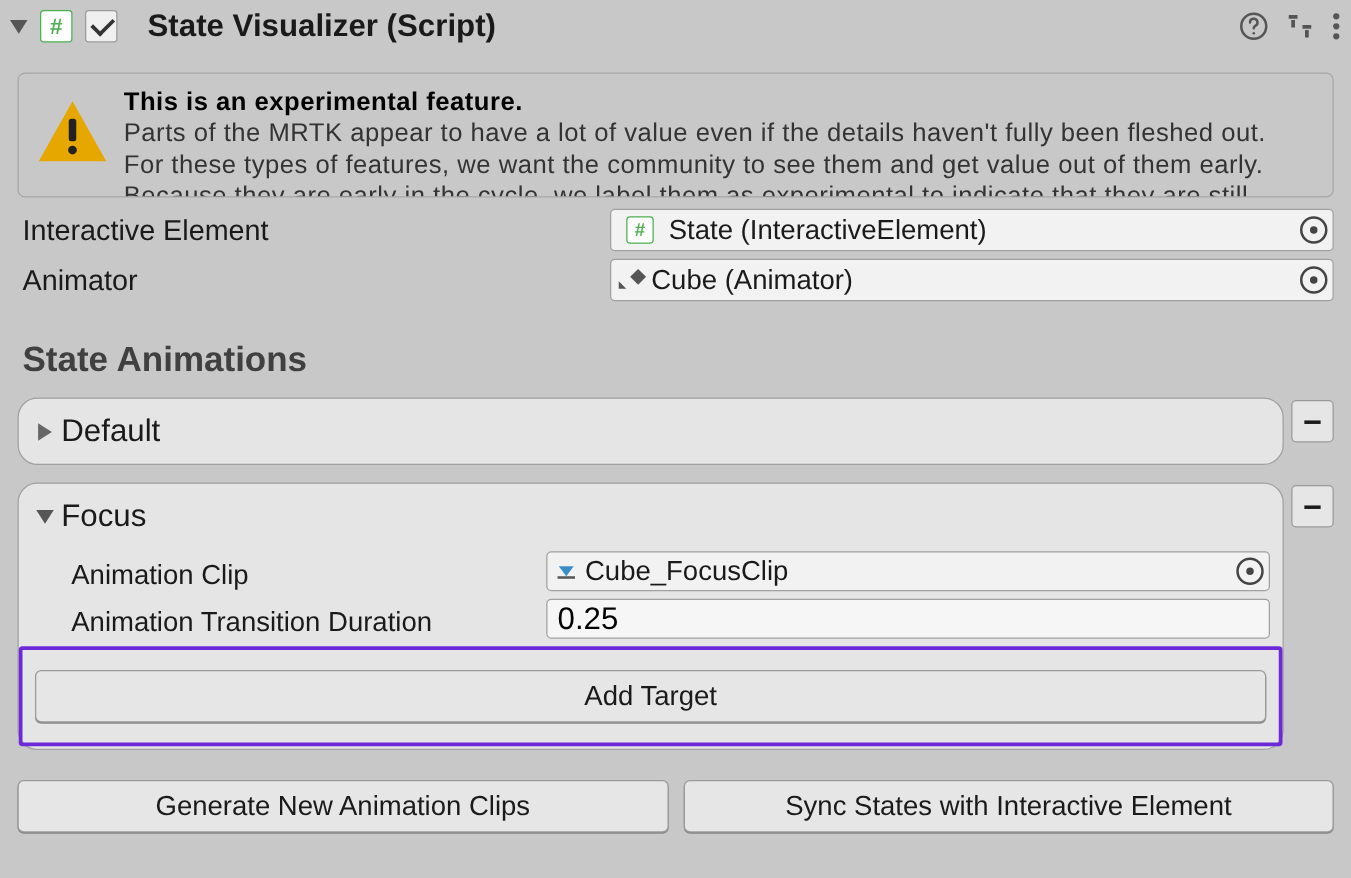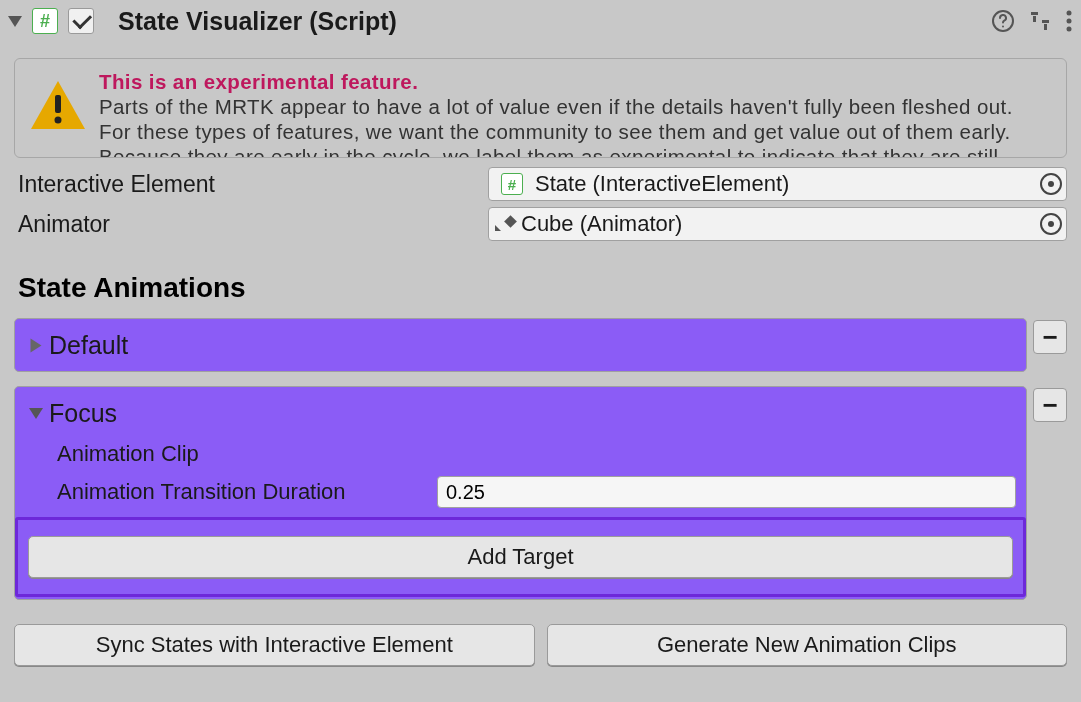--- a/index.html
+++ b/index.html
@@ -75,21 +75,21 @@
     align-items: flex-start;
     gap: 12px;
     height: 100px;
     overflow: hidden;
   }
   .warn-icon {
     flex-shrink: 0;
     margin-top: 10px;
   }
   .warn-text { font-size: 20.5px; line-height: 25px; color: #333; letter-spacing: 0.4px;}
-  .warn-title { color: #be185d; font-weight: bold; }
+  .warn-title { color: #000000; font-weight: bold; }
 
   
   .prop-rows { padding: 6px 0 0 0; }
   .prop-row { display:flex; align-items:center; height: 40px; gap: 39px; }
   .prop-label { width: 435px; padding-left: 4px; font-size: 23px; }
   .prop-field { flex:1; }
   .object-field {
     height: 34px;
     background: #f2f2f2;
     border: 1.5px solid #a0a0a0;
@@ -127,62 +127,62 @@
     content:""; position:absolute;
     right:0; top:0;
     width:9px; height:9px;
     background:#555;
     transform: rotate(45deg);
   }
 
   
   .section-heading {
     font-size: 28px;
-    color: #000000;
+    color: #404040;
     font-weight: bold;
     margin: 28px 0 14px 4px;
   }
 
   
   .state-wrap { display:flex; align-items:stretch; gap: 6px; margin-bottom: 14px;}
   .state-box {
     flex:1;
-    background: #8b5cf6;
+    background: #e5e5e5;
     border: 1.5px solid #a0a0a0;
-    border-radius: 5px;
+    border-radius: 16px;
     padding: 8px 10px;
   }
   .state-header {
     display:flex; align-items:center;
     height: 36px;
     cursor:pointer;
   }
   .state-header .title { font-size: 25px; margin-left: 2px;}
   .minus-btn {
     width: 34px; height: 34px;
     background: #e6e6e6;
     border: 1.5px solid #9a9a9a;
     border-radius: 4px;
     display:flex; align-items:center; justify-content:center;
     font-size: 26px; font-weight: bold;
     cursor:pointer;
     align-self:flex-start;
     margin-top: 2px;
   }
   .state-body { padding: 4px 0 0 32px; }
-  .state-prop-row { display:flex; align-items:center; height: 38px; gap: 10px;}
+  .state-prop-row { display:flex; align-items:flex-end; height: 38px; gap: 10px;}
   .state-prop-label { width: 370px; font-size: 22px; }
   .state-prop-field { flex:1; }
   .text-field {
     height: 32px;
     background: #f6f6f6;
     border: 1.5px solid #a0a0a0;
     border-radius: 4px;
     padding: 0 8px;
-    font-size: 20px;
+    font-size: 25px;
     width: 100%;
   }
   .clip-icon {
     display:inline-flex; align-items:center; gap:1px;
   }
   .clip-icon svg { display:block; }
 
   
   .highlight {
     border: 3px solid #6d28d9;
@@ -301,34 +301,46 @@
 
   <div class="state-wrap" style="margin-bottom:0;">
     <div class="state-box" style="padding-bottom:4px;">
       <div class="state-header">
         <span class="foldout-triangle"></span>
         <span class="title">Focus</span>
       </div>
       <div class="state-body">
         <div class="state-prop-row">
           <div class="state-prop-label">Animation Clip</div>
+          <div class="state-prop-field">
+            <div class="object-field" style="height:32px;">
+              <span class="clip-icon">
+                <svg width="18" height="18" viewBox="0 0 18 18">
+                    <polygon points="3,5 9,13 15,5" fill="#3a8ec7"></polygon>
+                    <rect x="2" y="13" width="14" height="2" fill="#555"></rect>
+                  </svg>
+              </span>
+              <span class="obj-text">Cube_FocusClip</span>
+              <span class="object-picker"></span>
+            </div>
+          </div>
         </div>
         <div class="state-prop-row">
           <div class="state-prop-label">Animation Transition Duration</div>
           <div class="state-prop-field">
             <input class="text-field" value="0.25" style="">
           </div>
         </div>
       </div>
 
       <div class="highlight" style="margin: 6px -10px -2px -10px;">
         <div class="big-button">Add Target</div>
       </div>
     </div>
     <div class="minus-btn">−</div>
   </div>
 
 </div>
 
 <div class="bottom-buttons">
+  <div class="big-button">Generate New Animation Clips</div>
   <div class="big-button">Sync States with Interactive Element</div>
-  <div class="big-button">Generate New Animation Clips</div>
 </div>
 
 </body></html>

